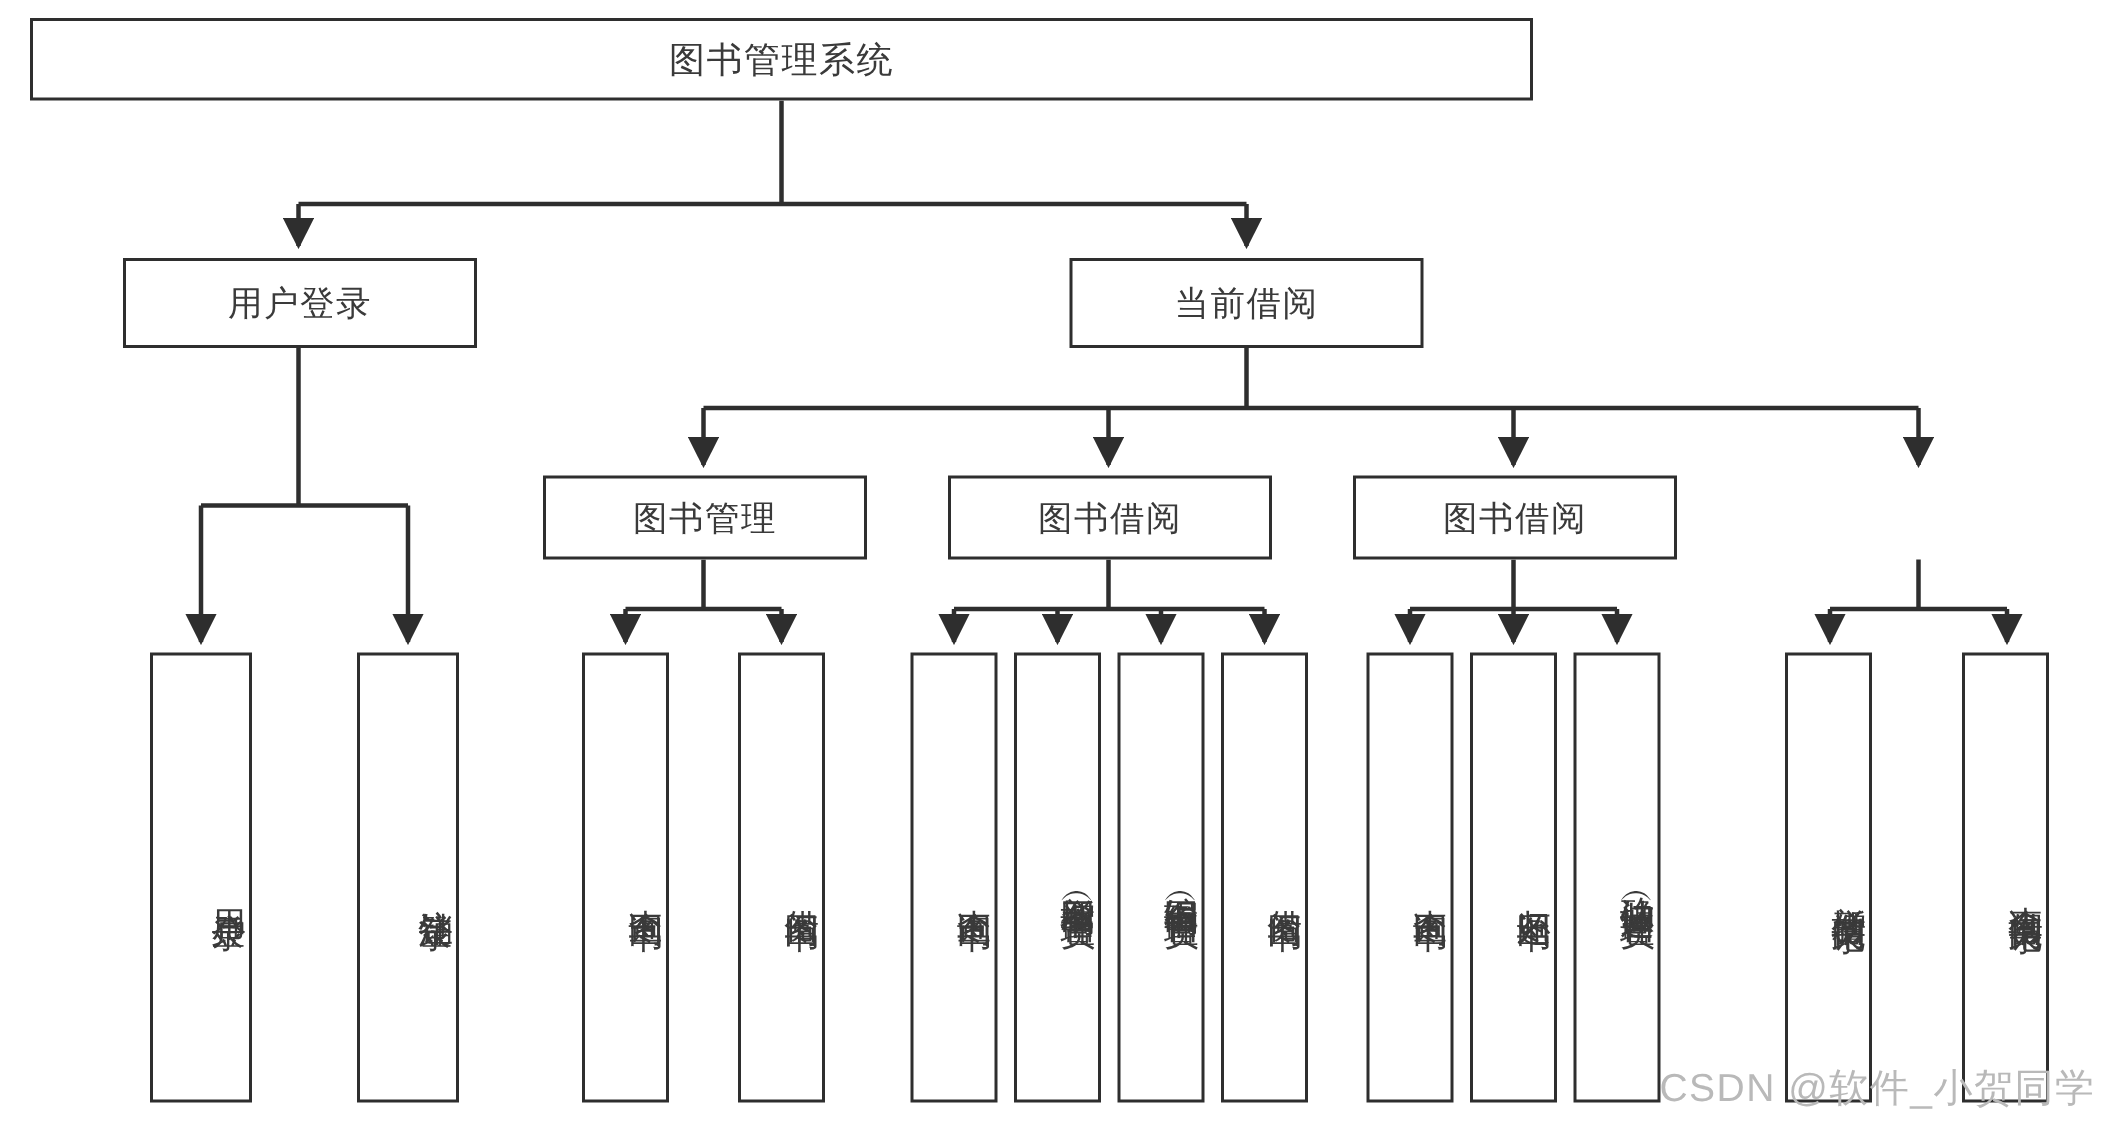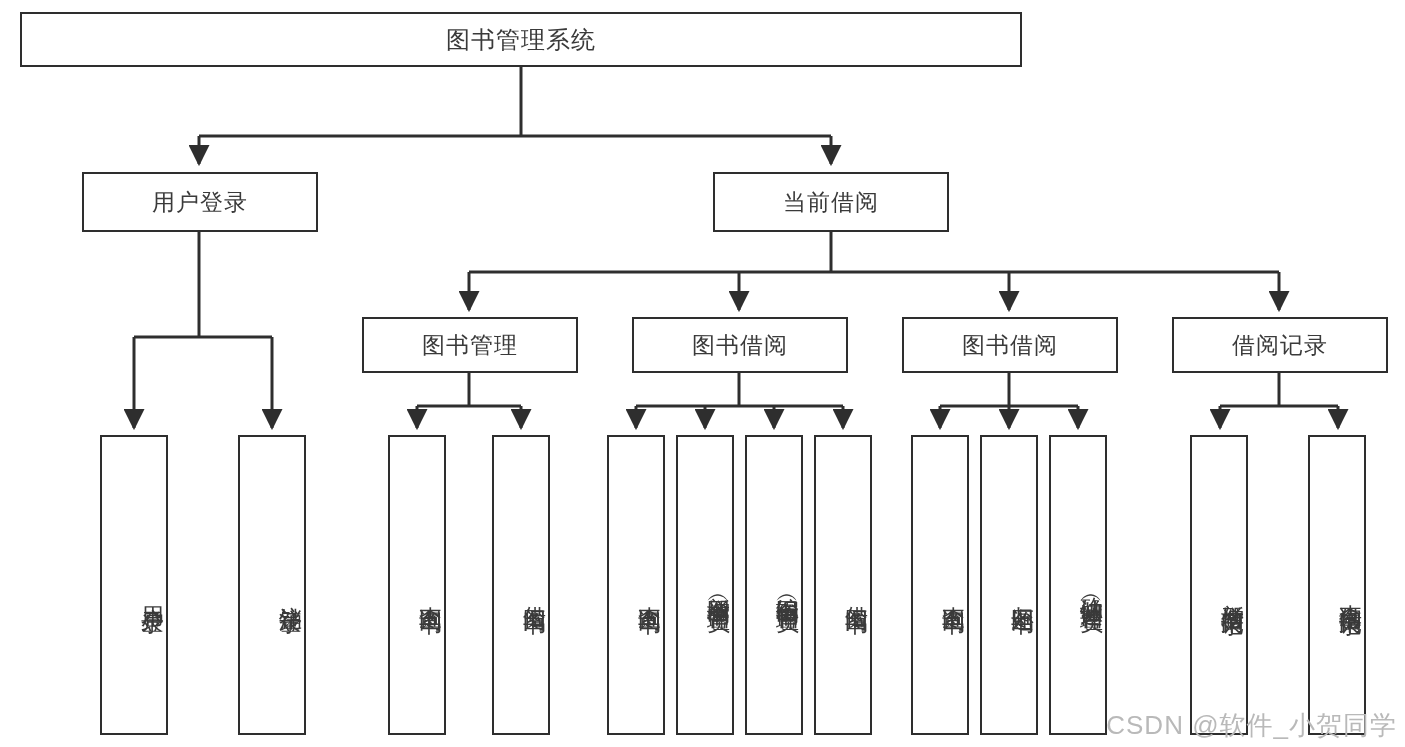--- a/index.html
+++ b/index.html
@@ -125,21 +125,20 @@
   </svg>
 
   <div class="node root h" style="left:20px; top:12px; width:1002px; height:55px;">图书管理系统</div>
 
   <div class="node h" style="left:82px; top:172px; width:236px; height:60px;">用户登录</div>
   <div class="node h" style="left:713px; top:172px; width:236px; height:60px;">当前借阅</div>
 
   <div class="node h" style="left:362px; top:317px; width:216px; height:56px;">图书管理</div>
   <div class="node h" style="left:632px; top:317px; width:216px; height:56px;">图书借阅</div>
   <div class="node h" style="left:902px; top:317px; width:216px; height:56px;">图书借阅</div>
-  <div class="node h" style="left:1172px; top:317px; width:216px; height:56px;">借阅记录</div>
 
   <div class="node v" style="left:100px; top:435px; width:68px; height:300px;">用户登录</div>
   <div class="node v" style="left:238px; top:435px; width:68px; height:300px;">注销登录</div>
 
   <div class="node v" style="left:388px; top:435px; width:58px; height:300px;">查询图书</div>
   <div class="node v" style="left:492px; top:435px; width:58px; height:300px;">借阅图书</div>
 
   <div class="node v" style="left:607px; top:435px; width:58px; height:300px;">查询图书</div>
   <div class="node v tall" style="left:676px; top:435px; width:58px; height:300px;">新增图书（管理员）</div>
   <div class="node v tall" style="left:745px; top:435px; width:58px; height:300px;">编辑图书（管理员）</div>

